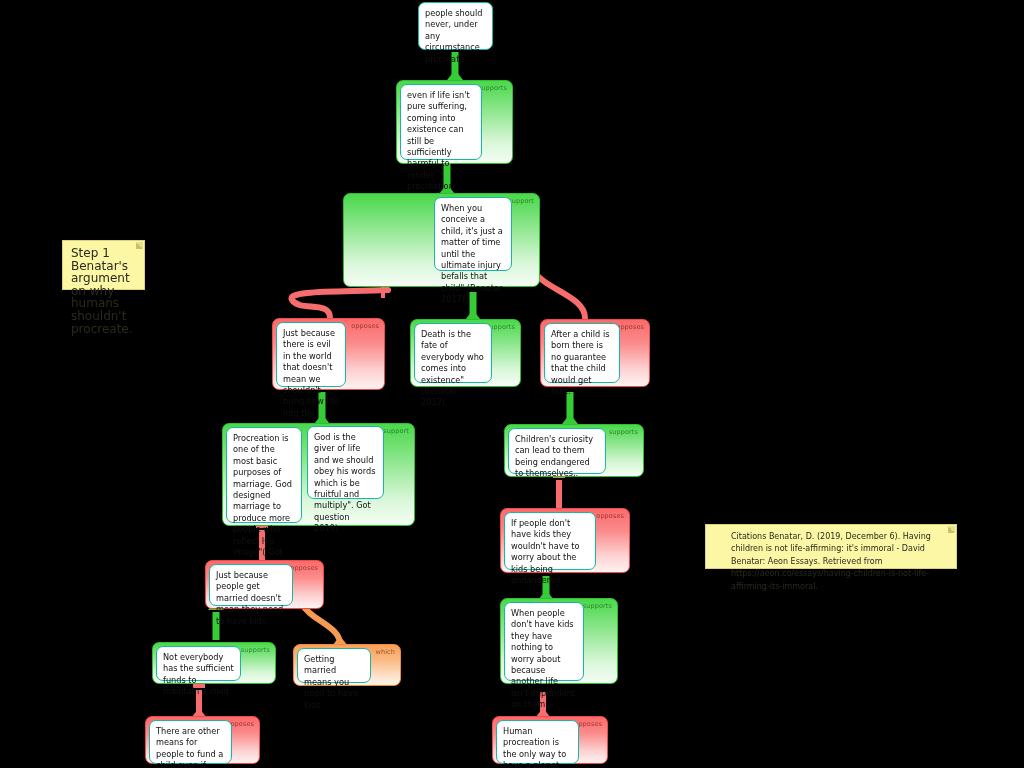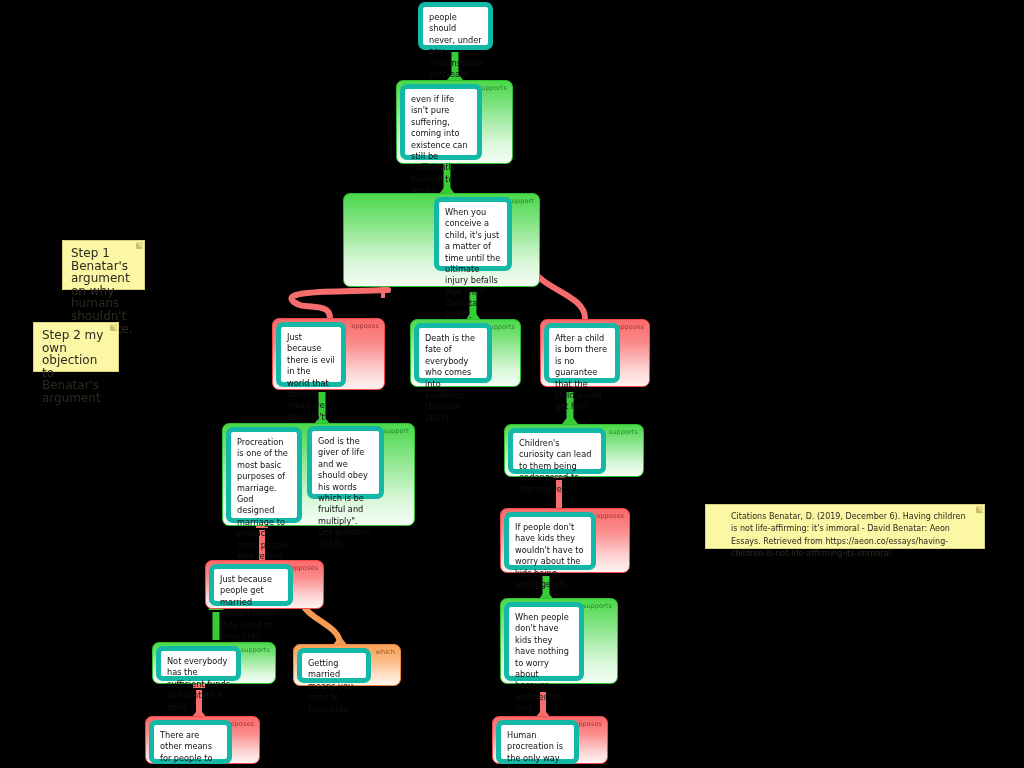--- a/index.html
+++ b/index.html
@@ -16,21 +16,21 @@
              border:1px solid #f04a4a;}
   .shell.orange{background:linear-gradient(to bottom,#f9a05a 0%,#fbb87f 35%,#fde0c6 75%,#fef6ee 100%);
                 border:1px solid #ef8c3c;}
 
   .reltag{position:absolute;top:3px;right:5px;font-size:6.5px;letter-spacing:.1px;
           color:#7a1a1a;opacity:.75;}
   .shell.green .reltag{color:#18661d;}
   .shell.orange .reltag{color:#7a3a0d;}
 
   
-  .card{position:absolute;background:#fff;border:5px solid #14b8a6;border-radius:7px;
+  .card{position:absolute;background:#fff;border:1px solid #14b8a6;border-radius:7px;
         box-sizing:border-box;padding:5px 6px 4px 6px;
         font-size:8.2px;line-height:11.4px;color:#111;}
 
   
   .sticky{position:absolute;background:#fbf7a5;border:1px solid #d9d27a;
           box-sizing:border-box;padding:6px 9px 6px 8px;
           font-size:12px;line-height:12.6px;color:#2a2a1e;}
   .sticky .fold{position:absolute;top:1px;right:1px;width:7px;height:7px;
                 background:linear-gradient(225deg,#e8e08a 0 50%,#c9c06a 50% 100%);}
   .sticky.cite{font-size:8px;line-height:12.4px;padding:6px 10px;}
@@ -190,23 +190,19 @@
   </div>
   <div class="card" style="left:496px;top:720px;width:83px;height:44px;">
     <span>Human procreation is the only way to have a planet full of people.</span>
   </div>
 
   <div class="sticky" style="left:62px;top:240px;width:83px;height:50px;">
     <span class="fold"></span>
     <span>Step 1 Benatar's argument on why humans shouldn't procreate.</span>
   </div>
 
-  <div class="sticky" style="left:33px;top:322px;width:86px;height:50px;">
-    <span class="fold"></span>
-    <span>Step 2 my own objection to Benatar's argument</span>
-  </div>
-
-  <div class="sticky cite" style="left:705px;top:504px;width:280px;height:45px;padding-left:25px;">
+
+  <div class="sticky cite" style="left:705px;top:524px;width:252px;height:45px;padding-left:25px;">
     <span class="fold"></span>
     <span>Citations     Benatar, D. (2019, December 6). Having children is not life-affirming: it's immoral - David Benatar: Aeon Essays. Retrieved from https://aeon.co/essays/having-children-is-not-life-affirming-its-immoral.</span>
   </div>
 
 </div>
 
 </body></html>

